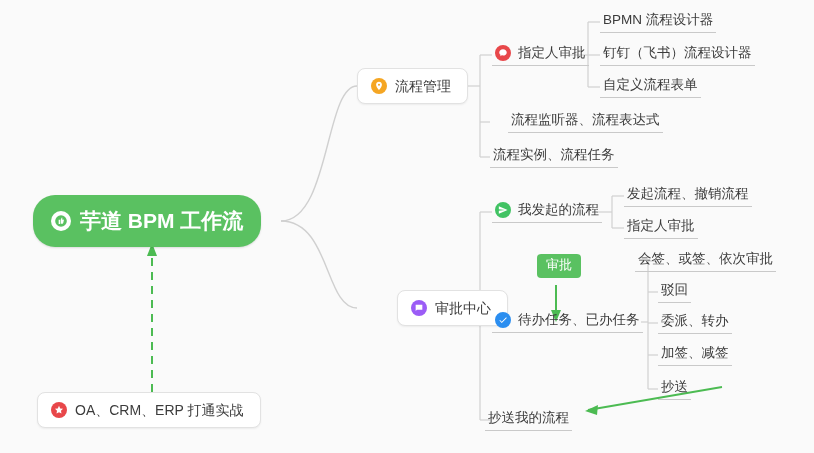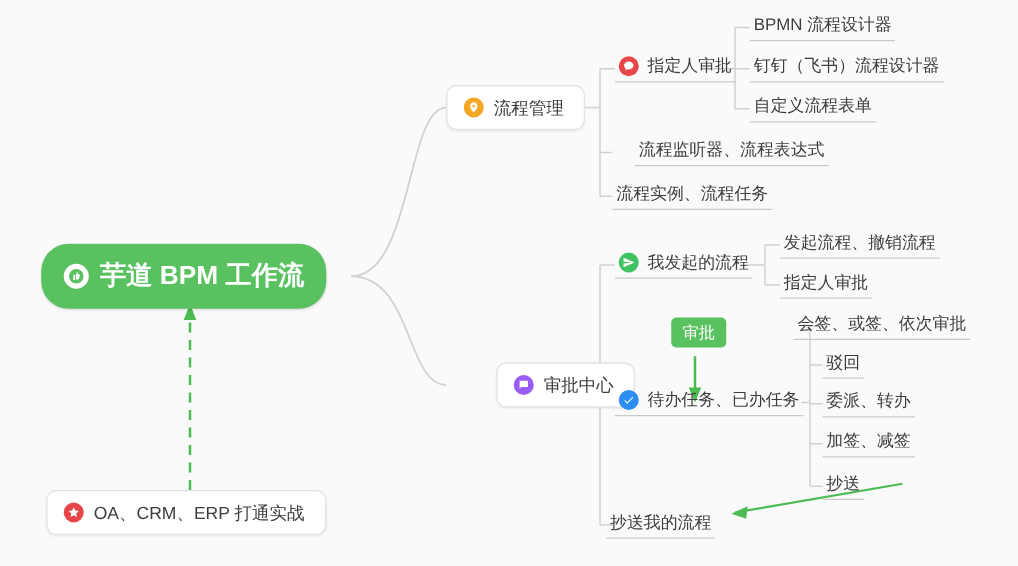--- a/index.html
+++ b/index.html
@@ -194,21 +194,21 @@
     </span>
     <span>我发起的流程</span>
   </div>
   <div class="node leaf" style="left:624px; top:185px;">
     <span>发起流程、撤销流程</span>
   </div>
   <div class="node leaf" style="left:624px; top:217px;">
     <span>指定人审批</span>
   </div>
 
-  <div class="node tag-node" style="left:537px; top:254px;">审批</div>
+  <div class="node tag-node" style="left:537px; top:254px;font-family:Liberation Mono, monospace;">审批</div>
 
   <div class="node leaf" style="left:492px; top:311px;">
     <span class="cicon" style="background:#2b8ef0;">
       <svg width="10" height="10" viewBox="0 0 24 24" fill="#ffffff">
           <path d="M9 16.2L4.8 12l-1.4 1.4L9 19 21 7l-1.4-1.4z"></path>
         </svg>
     </span>
     <span>待办任务、已办任务</span>
   </div>
 

